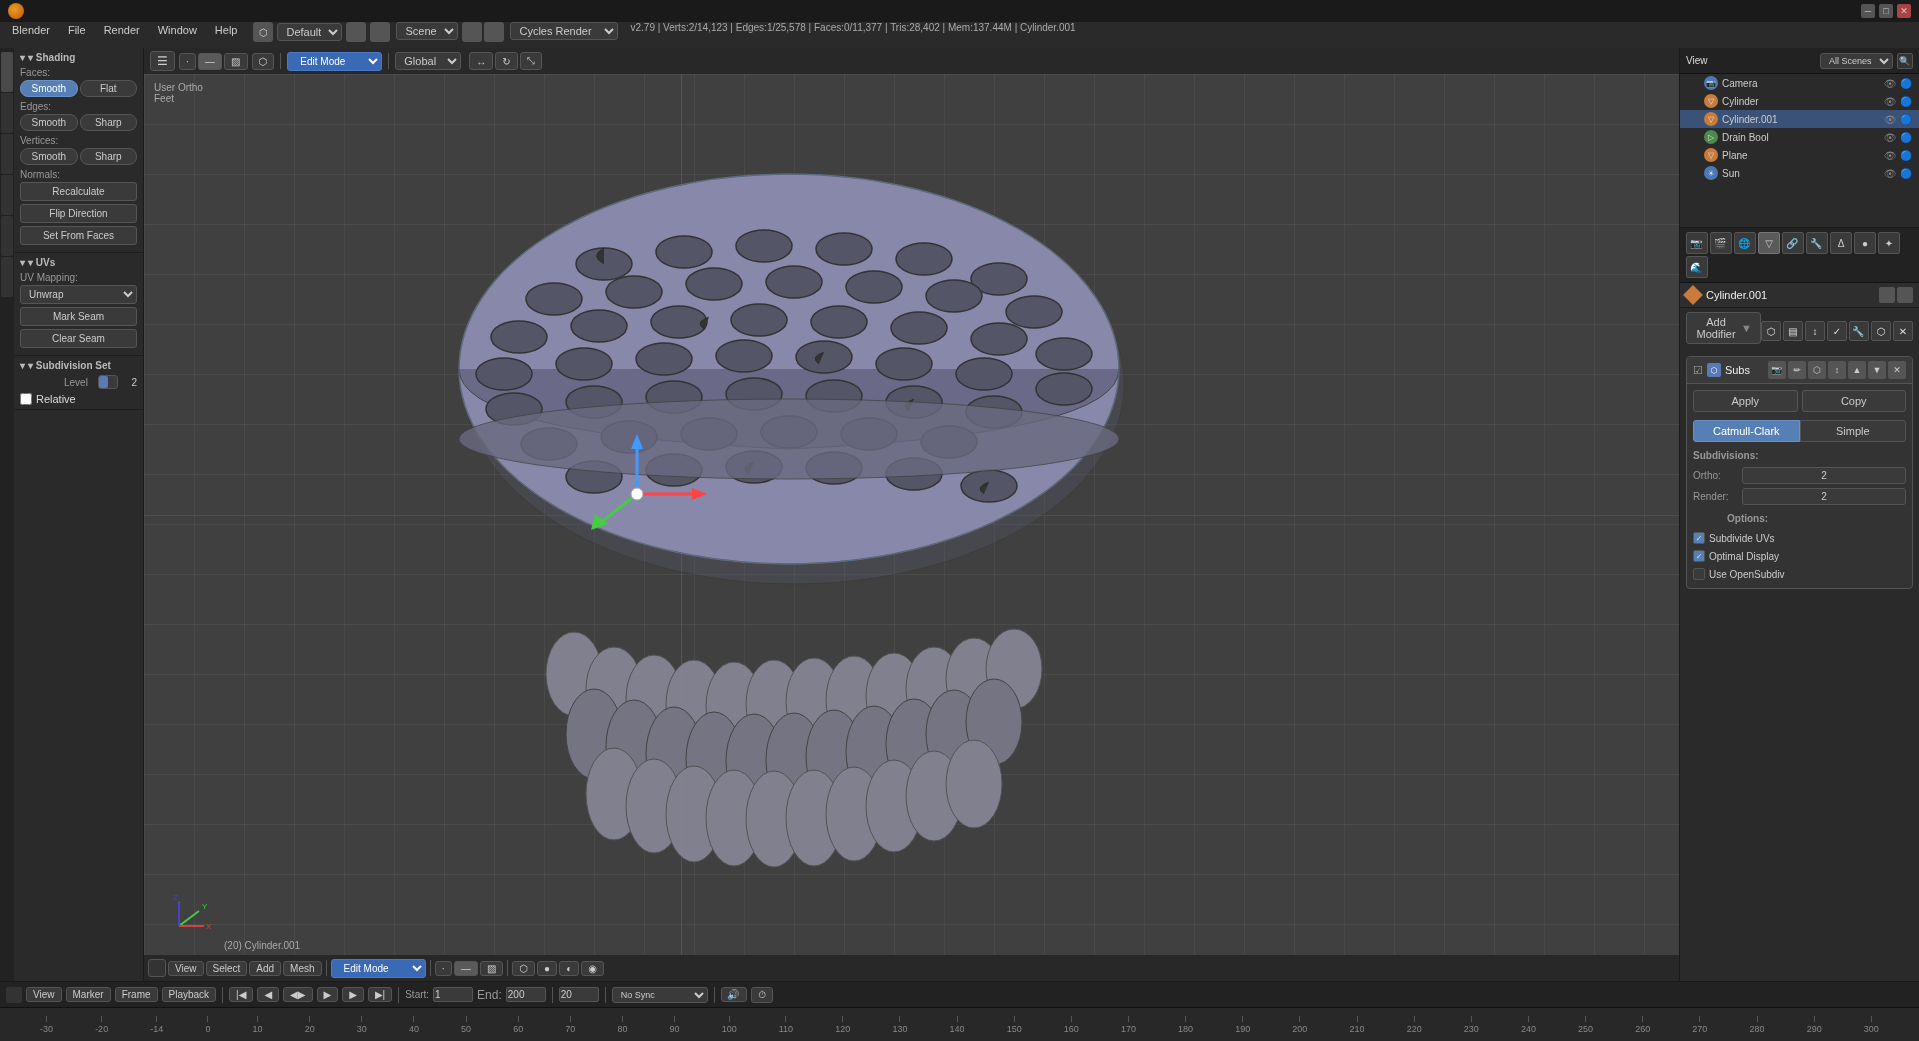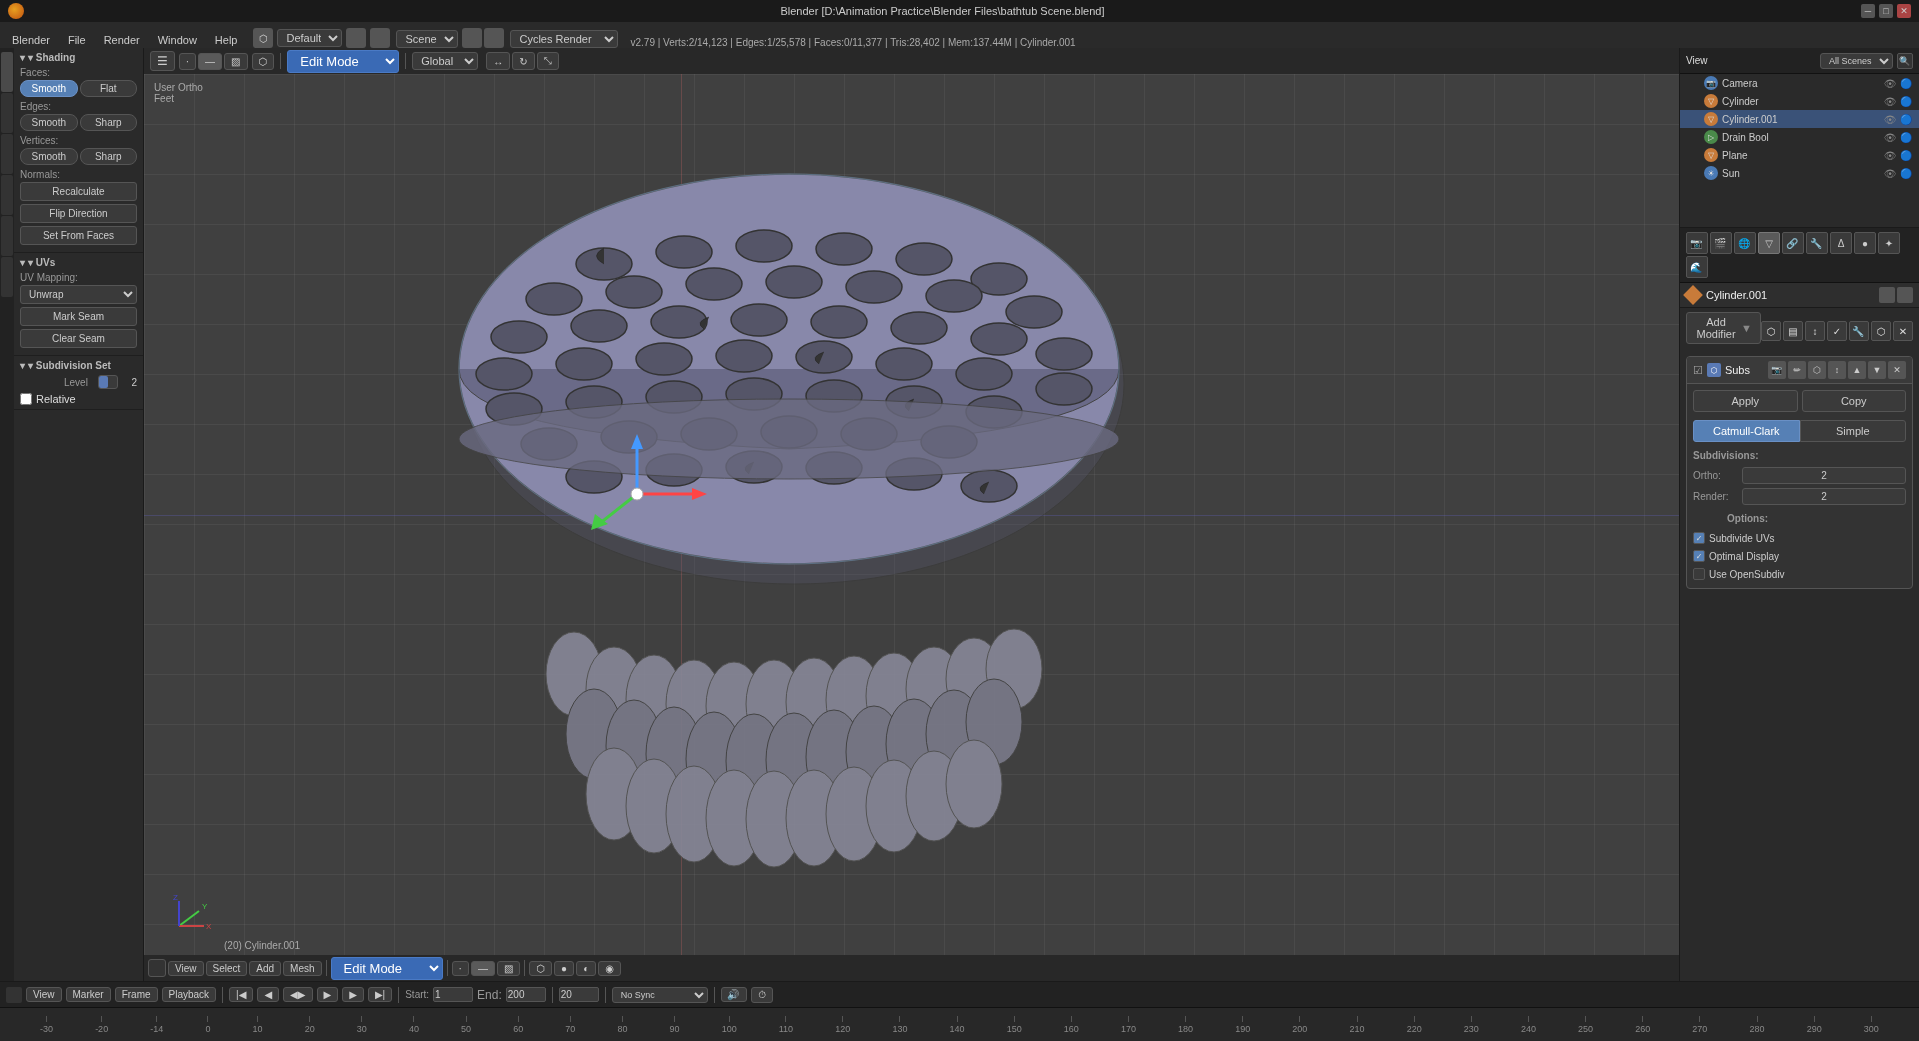--- a/index.html
+++ b/index.html
@@ -33,21 +33,21 @@
       width: 14px; height: 14px; border-radius: 2px;
       background: #555; border: none; color: #ccc; font-size: 9px;
       cursor: pointer; display: flex; align-items: center; justify-content: center;
     }
 
     
     #menu-bar {
       background: #2a2a2a;
       height: 26px;
       display: flex;
-      align-items: flex-end;
+      align-items: flex-start;
       padding: 0 4px;
       flex-shrink: 0;
       gap: 2px;
     }
     .menu-item {
       padding: 2px 8px;
       color: #ccc;
       cursor: pointer;
       border-radius: 3px;
       font-size: 11px;
@@ -612,32 +612,31 @@
     .bb-btn.active { background: #5a5a5a; }
     .bb-separator { width: 1px; height: 16px; background: #555; margin: 0 2px; }
 
     
     .mode-dropdown {
       background: #3a6ab5;
       border: 1px solid #4a7ac5;
       color: #fff;
       padding: 2px 8px;
       border-radius: 3px;
-      font-size: 13px;
+      font-size: 10px;
       cursor: pointer;
     }
   </style>
 </head>
 <body>
 
 <div id="title-bar">
   <div style="display:flex; align-items:center; gap:6px;">
     <div style="width:16px;height:16px;background:radial-gradient(circle at 40% 40%, #e8a020, #c05010);border-radius:50%;"></div>
   </div>
-  <div class="title-text">Blender  [D:\Animation Practice\Blender Files\bathtub Scene.blend]</div>
   <div class="win-controls">
     <div class="win-btn">─</div>
     <div class="win-btn">□</div>
     <div class="win-btn" style="background:#aa4444;">✕</div>
   </div>
 </div>
 
 <div id="menu-bar">
   <div class="menu-item">Blender</div>
   <div class="menu-item">File</div>

